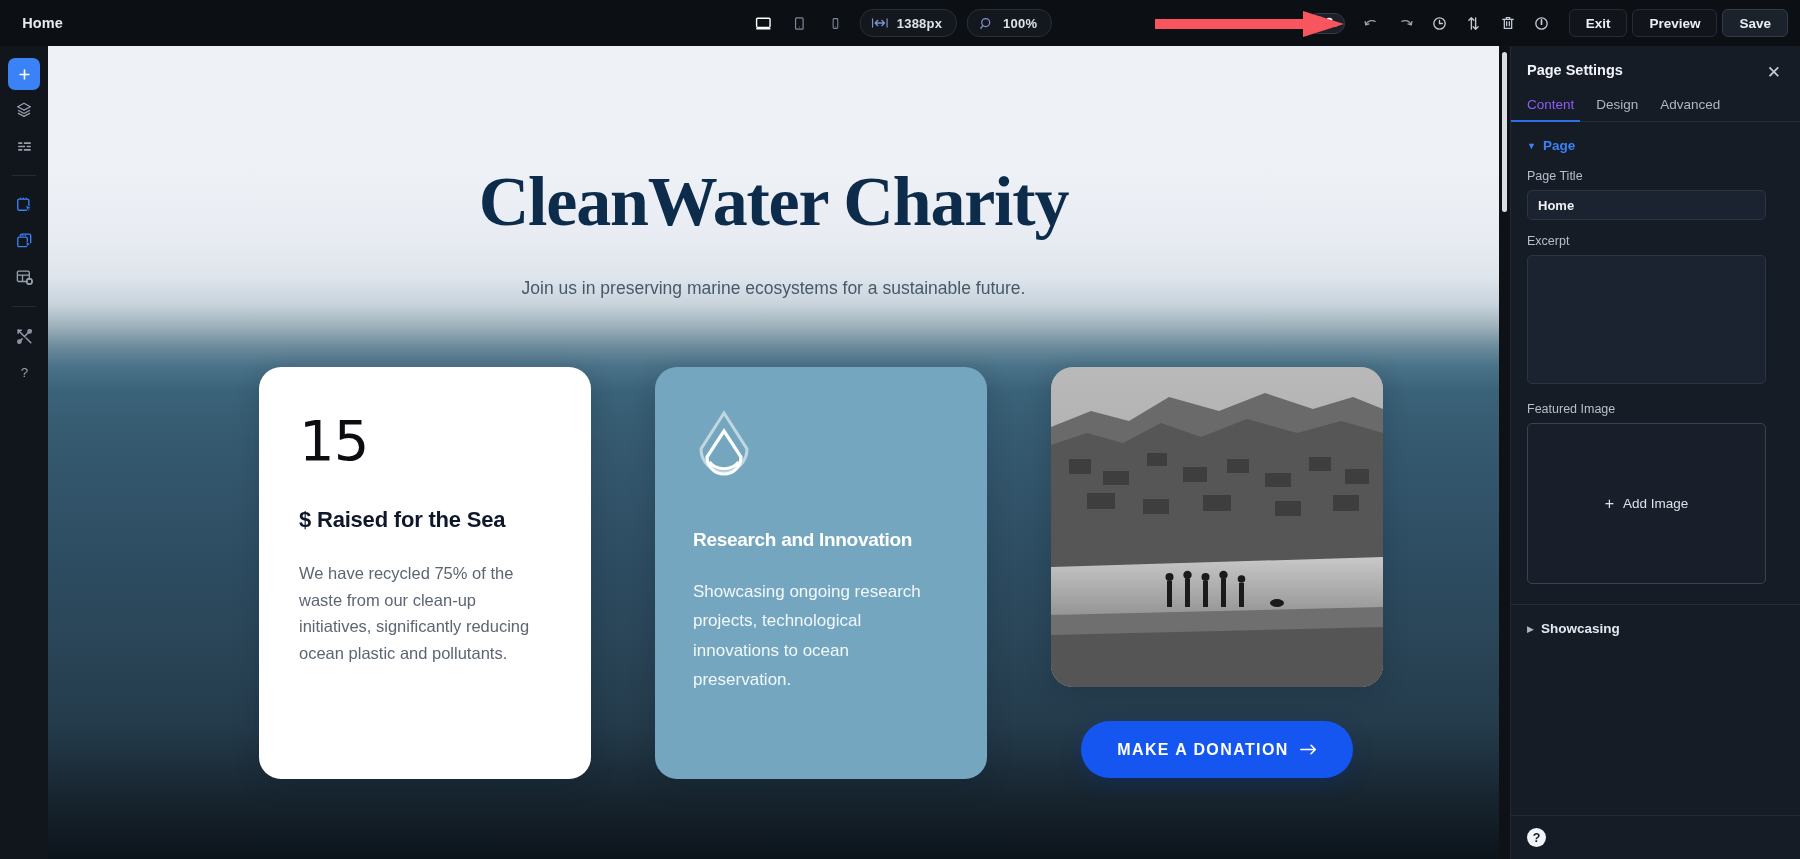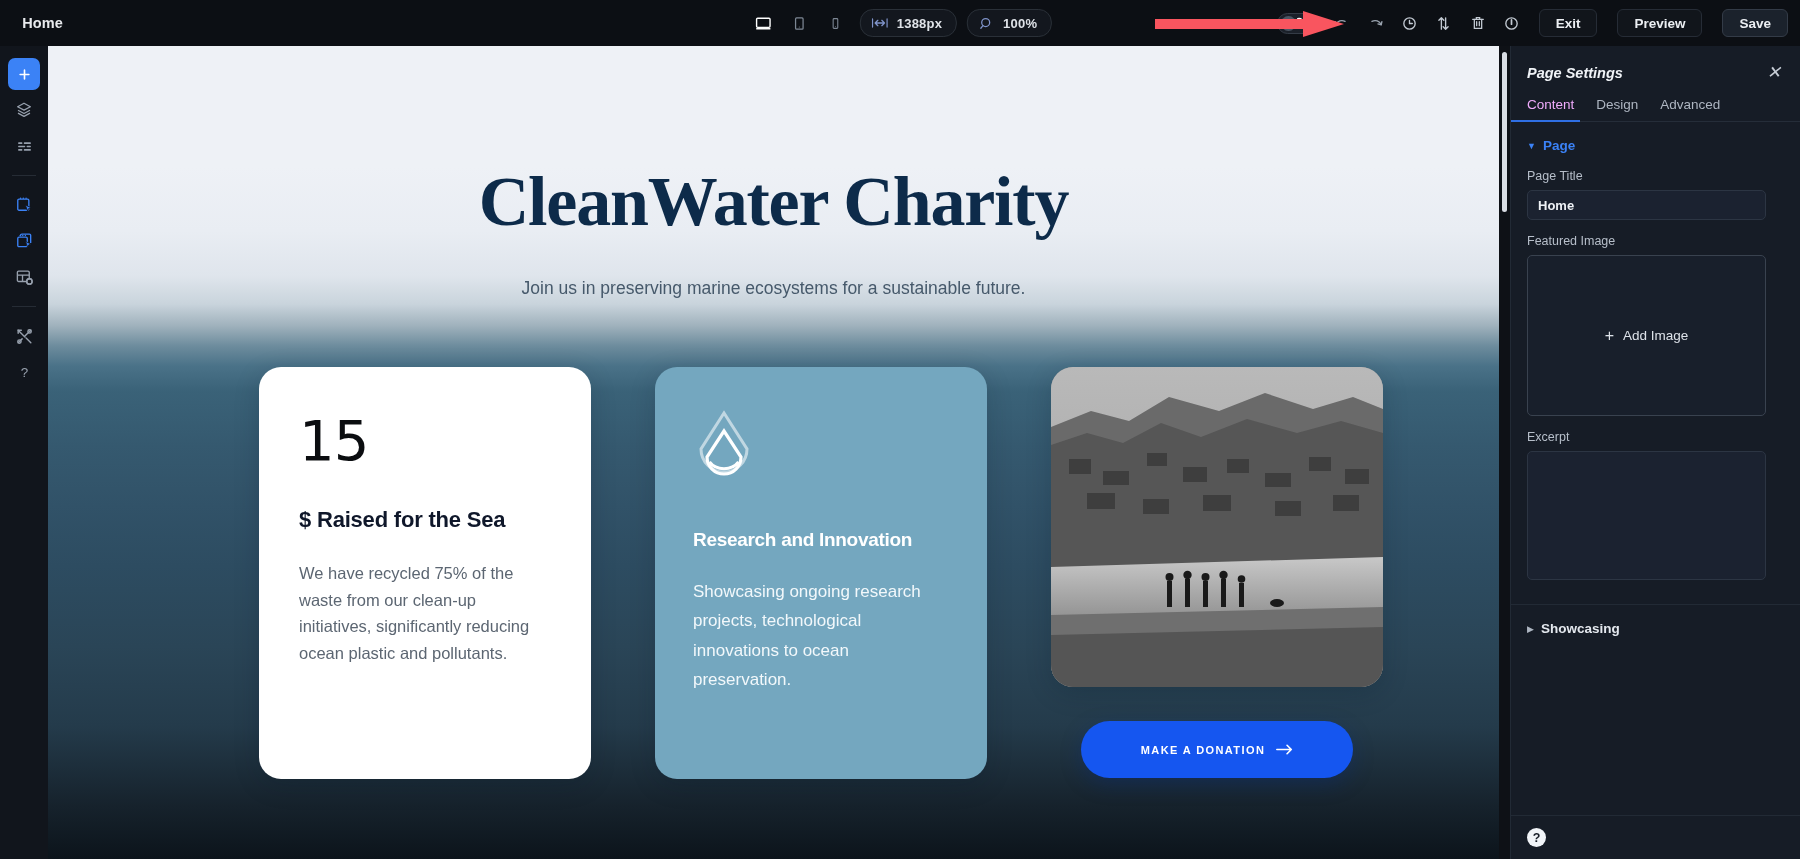--- a/index.html
+++ b/index.html
@@ -64,21 +64,21 @@
   }
   .toggle .knob {
     width: 15px; height: 15px; border-radius: 50%;
     background: #4b5563; position: absolute; left: 3px;
   }
   .toggle .moon { position: absolute; right: 4px; top: 3px; }
   .icon-btn {
     width: 30px; height: 30px; border-radius: 5px;
     display: flex; align-items: center; justify-content: center;
   }
-  .tb-actions { display: flex; align-items: center; gap: 20px; margin-left: 8px; }
+  .tb-actions { display: flex; align-items: center; gap: 5px; margin-left: 8px; }
   .tb-btn {
     height: 28px; padding: 0 16px; border-radius: 6px;
     border: 1px solid #262c36; background: #11151b;
     color: #eceff3; font-size: 13.5px; font-weight: 700;
     font-family: "Liberation Sans", sans-serif;
     display: flex; align-items: center; justify-content: center;
   }
   .tb-btn.primary { background: #1b222c; border-color: #333b47; }
 
   
@@ -168,55 +168,54 @@
   .photo {
     width: 332px; height: 320px; border-radius: 22px; overflow: hidden;
     position: relative; background: #8f8f8f;
     box-shadow: 0 6px 26px rgba(7, 24, 40, .2);
   }
   .photo svg { display: block; width: 100%; height: 100%; }
   .donate-btn {
     margin-top: 34px; width: 272px; height: 57px; border-radius: 29px;
     background: #1556f0; color: #fff;
     display: flex; align-items: center; justify-content: center; gap: 11px;
-    font-size: 11px; font-weight: 700; letter-spacing: 1.4px;
+    font-size: 16px; font-weight: 700; letter-spacing: 1.4px;
     box-shadow: 0 6px 20px rgba(10, 45, 130, .35);
   }
 
   
   .canvas-scrollbar {
     position: absolute; top: 0; right: 0; width: 11px; height: 100%;
     background: #0e1116;
   }
   .canvas-scrollbar .thumb {
     position: absolute; left: 3px; top: 6px; width: 5px; height: 160px;
     border-radius: 3px; background: #d9dde3;
   }
 
   
   .panel {
     width: 290px; min-width: 290px;
     background: #161c26; border-left: 1px solid #222a35;
     display: flex; flex-direction: column;
   }
   .panel-head {
-    display: flex; align-items: center; justify-content: space-between;
+    display: flex; justify-content: space-between;
     padding: 16px 16px 0 16px;
-    font-style: italic;
   }
   .panel-title { color: #f0f3f7; font-size: 14.5px; font-weight: 700; }
   .panel-close { color: #c6ccd5; font-size: 17px; line-height: 1; padding: 2px 3px; }
   .panel-tabs {
     display: flex; gap: 22px; padding: 14px 16px 0 16px;
     border-bottom: 1px solid #252d39; position: relative;
   }
   .panel-tab {
     font-size: 13.5px; color: #aeb6c2; padding-bottom: 9px; position: relative;
   }
-  .panel-tab.active { color: #f0abfc; }
+  .panel-tab.active { color: #8b5cf6; }
   .panel-tab.active::after {
     content: ""; position: absolute; left: -16px; right: -6px; bottom: -1px;
     height: 2px; background: #2f6fe4;
   }
   .panel-scroll { flex: 1; overflow: hidden; padding: 0 0 0 0; }
   .accordion-head {
     display: flex; align-items: center; gap: 7px;
     padding: 16px 16px 10px 16px;
   }
   .accordion-head .caret { font-size: 9px; color: #3b82f6; }
@@ -544,32 +543,32 @@
           <span class="caret">▼</span>
           <span class="atitle">Page</span>
         </div>
 
         <div class="field">
           <span class="field-label">Page Title</span>
           <input class="input" value="Home" style="">
         </div>
 
         <div class="field" style="padding-top:14px;">
+          <span class="field-label">Excerpt</span>
+          <textarea class="textarea" style=""></textarea>
+        </div>
+
+        <div class="field" style="padding-top:14px;">
           <span class="field-label">Featured Image</span>
           <div class="img-drop">
             <span class="plus">+</span>
             <span>Add Image</span>
           </div>
         </div>
 
-        <div class="field" style="padding-top:14px;">
-          <span class="field-label">Excerpt</span>
-          <textarea class="textarea" style=""></textarea>
-        </div>
-
         <div class="panel-div"></div>
 
         <div class="accordion-head collapsed">
           <span class="caret">▶</span>
           <span class="atitle">Showcasing</span>
         </div>
       </div>
 
       <div class="panel-footer" style="margin-top:auto;">
         <div class="help-circle">?</div>

